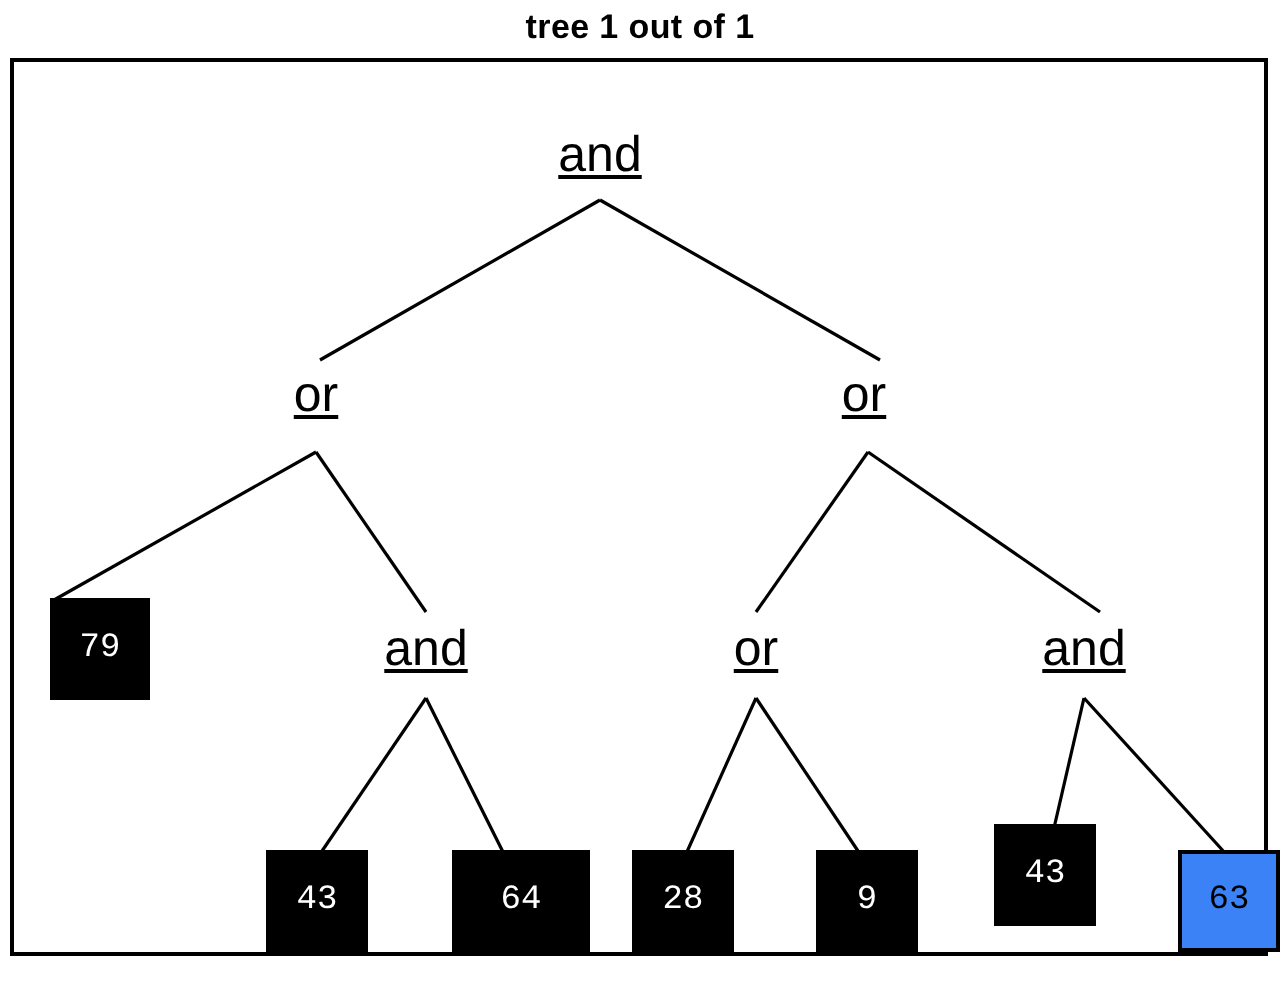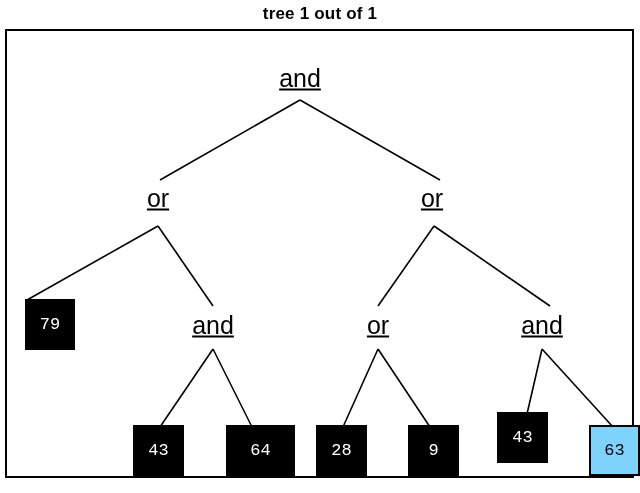--- a/index.html
+++ b/index.html
@@ -70,21 +70,21 @@
     font-size: 17px;
     font-family: Liberation Mono, monospace;
     line-height: 1;
   }
   .leaf-filled {
     background: #000000;
     color: #ffffff;
     border: 1px solid #000000;
   }
   .leaf-open {
-    background: #7dd3fc;
+    background: #3b82f6;
     color: #000000;
     border: 2px solid #000000;
   }
 </style>
 </head>
 <body>
 
 <div id="page">
 
   <div id="title">tree 1 out of 1</div>

